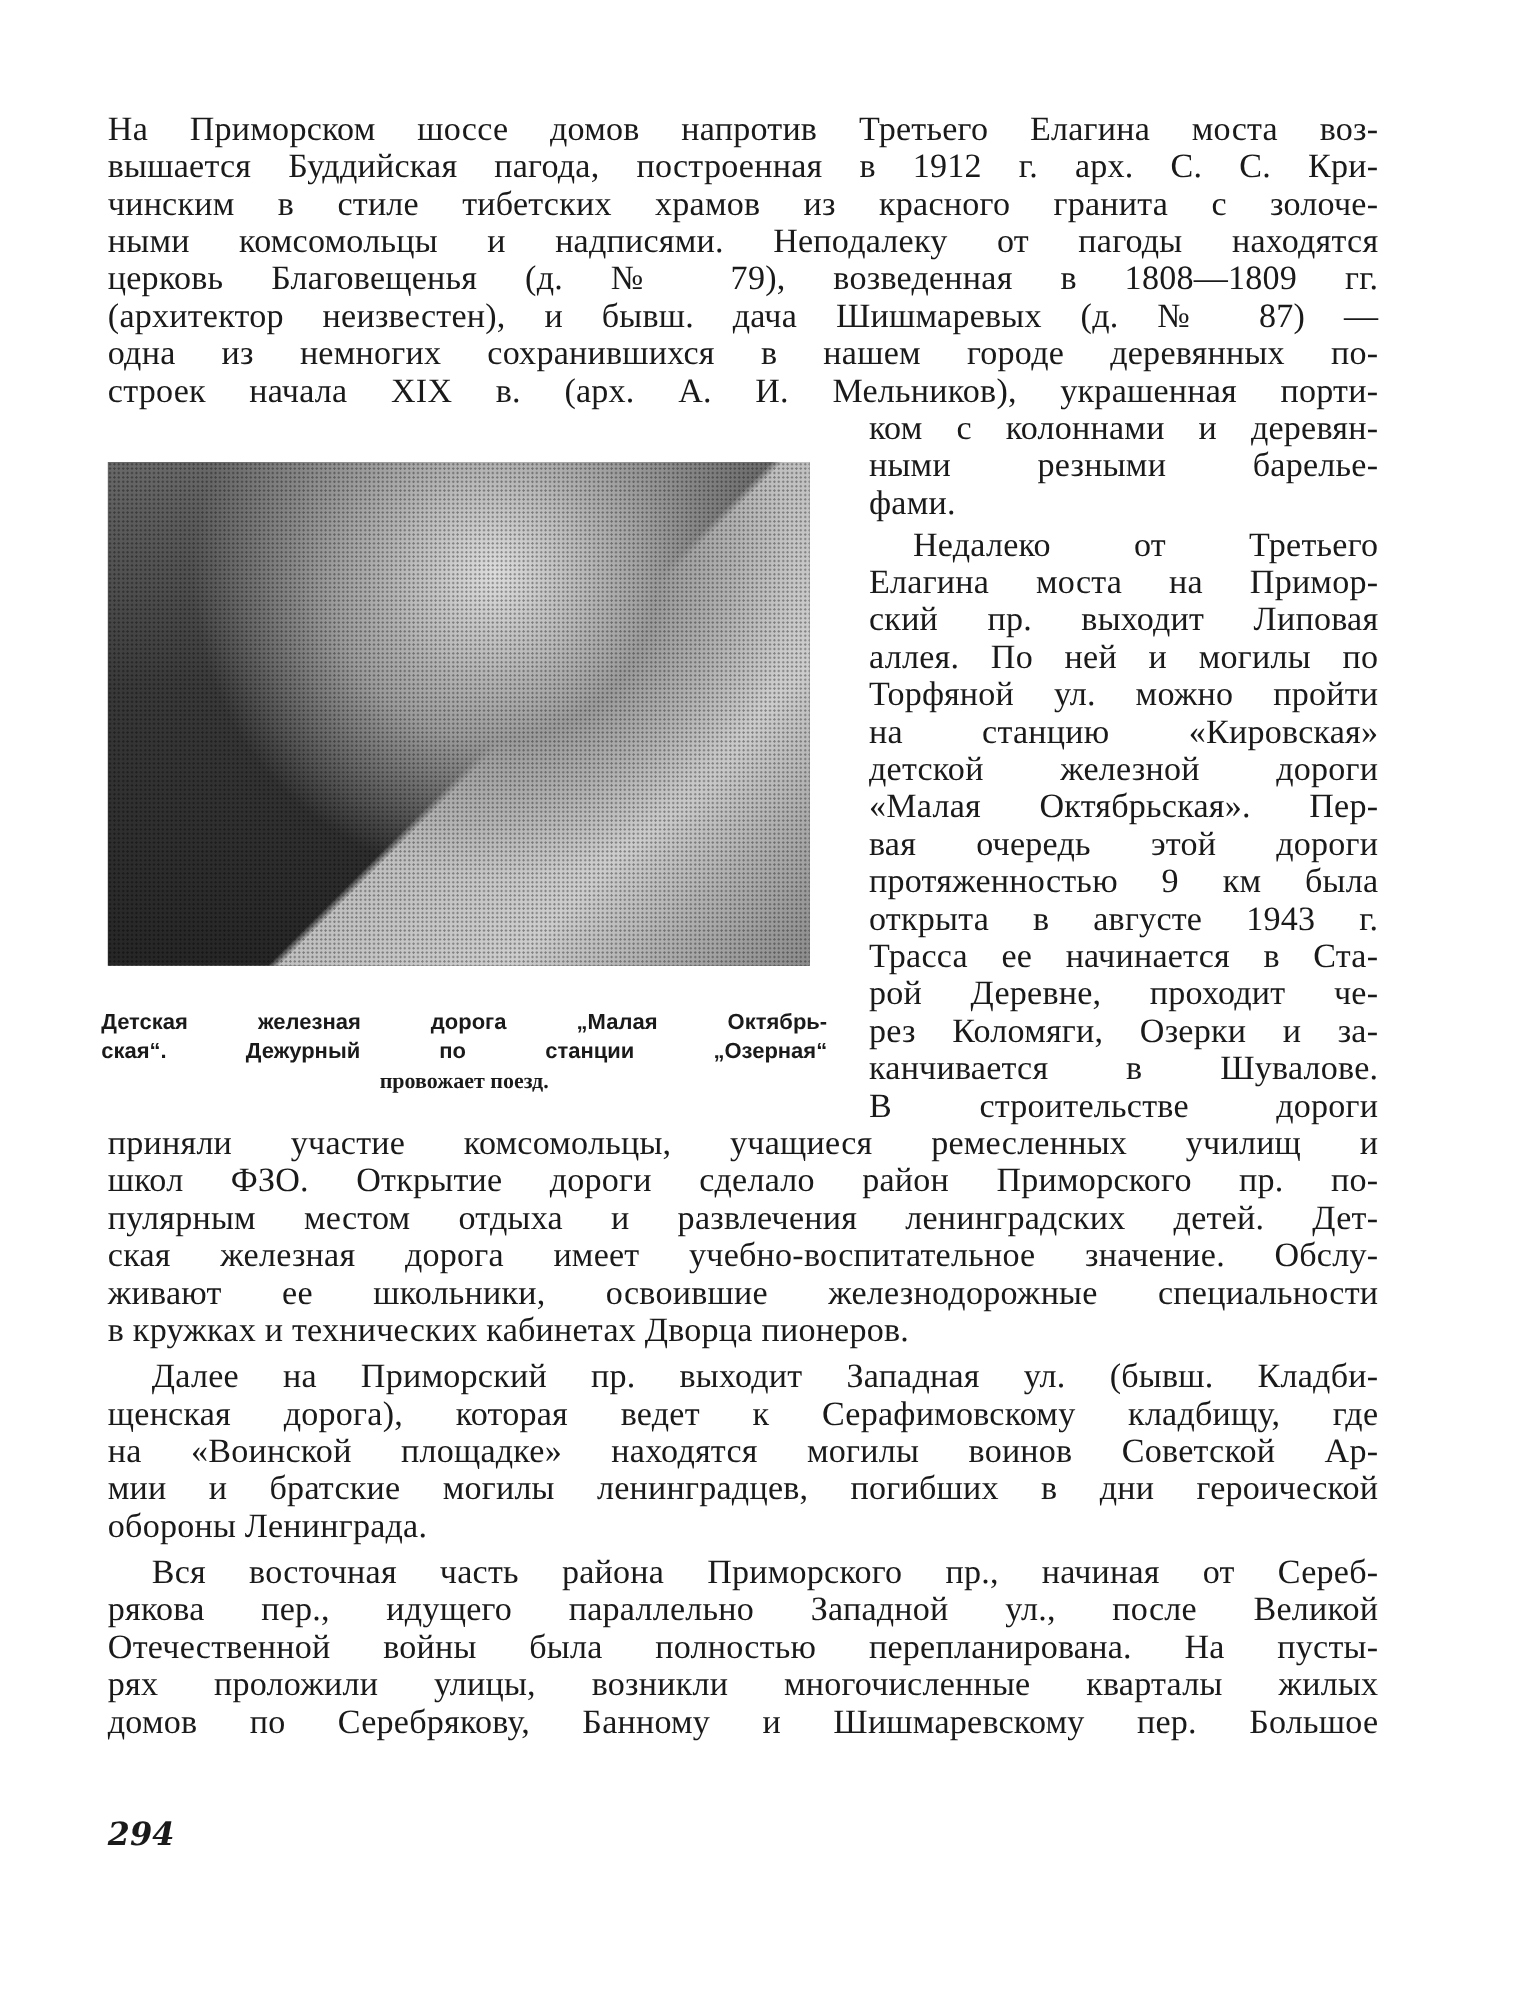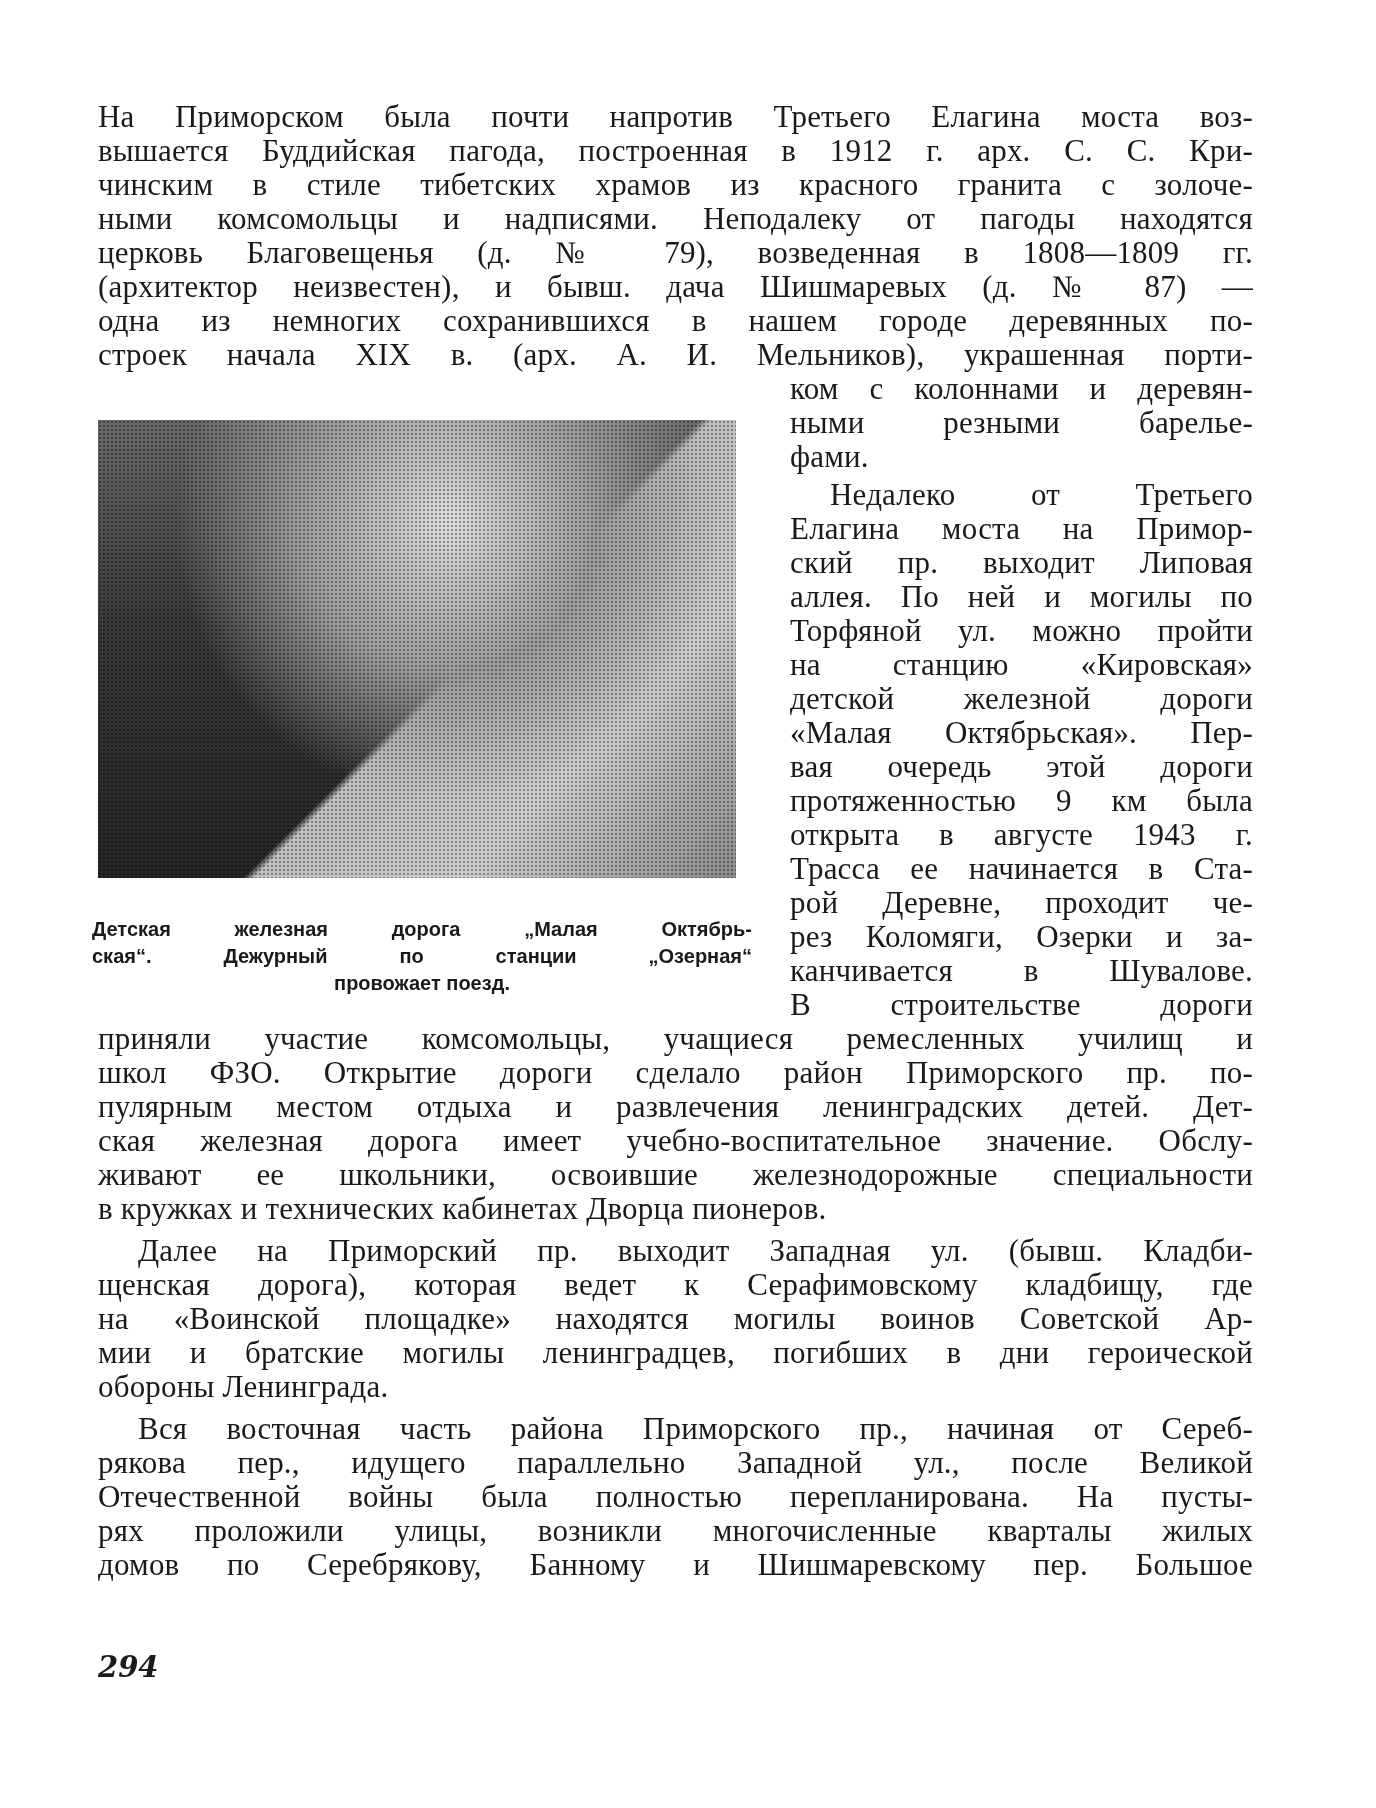--- a/index.html
+++ b/index.html
@@ -31,33 +31,33 @@
     content: ""; position: absolute; inset: 0;
     background-image: radial-gradient(#000 0.8px, transparent 1.2px);
     background-size: 4px 4px; opacity: 0.35;
   }
   .cap {
     position: absolute; left: 92px; width: 660px;
     font-family: "Liberation Sans", "DejaVu Sans", sans-serif;
     font-weight: bold; font-size: 20px; line-height: 27px;
     text-align: justify; text-align-last: justify; white-space: nowrap;
   }
-  .cap.center { text-align: left; text-align-last: center; }
+  .cap.center { text-align: left; text-align-last: center; font-family: Liberation Serif, serif; }
   .pagenum {
     position: absolute; left: 98px; top: 1650px;
     font-size: 29px; font-style: italic; font-weight: bold;
     font-family: "DejaVu Serif", serif;
   }
 </style>
 </head>
 <body>
 
 <div>
 
-  <div class="line full" style="top:100px">На Приморском была почти напротив Третьего Елагина моста воз-</div>
+  <div class="line full" style="top:100px">На Приморском шоссе домов напротив Третьего Елагина моста воз-</div>
   <div class="line full" style="top:134px">вышается Буддийская пагода, построенная в 1912 г. арх. С. С. Кри-</div>
   <div class="line full" style="top:168px">чинским в стиле тибетских храмов  из красного гранита с золоче-</div>
   <div class="line full" style="top:202px">ными комсомольцы и надписями. Неподалеку от пагоды находятся</div>
   <div class="line full" style="top:236px">церковь Благовещенья (д. № 79), возведенная в 1808—1809 гг.</div>
   <div class="line full" style="top:270px">(архитектор неизвестен), и бывш. дача Шишмаревых (д. № 87) —</div>
   <div class="line full" style="top:304px">одна из немногих сохранившихся в нашем городе деревянных по-</div>
   <div class="line full" style="top:338px">строек начала XIX в. (арх. А. И. Мельников), украшенная порти-</div>
 
   <div class="photo" title="Паровоз детской железной дороги на станции, дежурный провожает поезд"></div>
 

